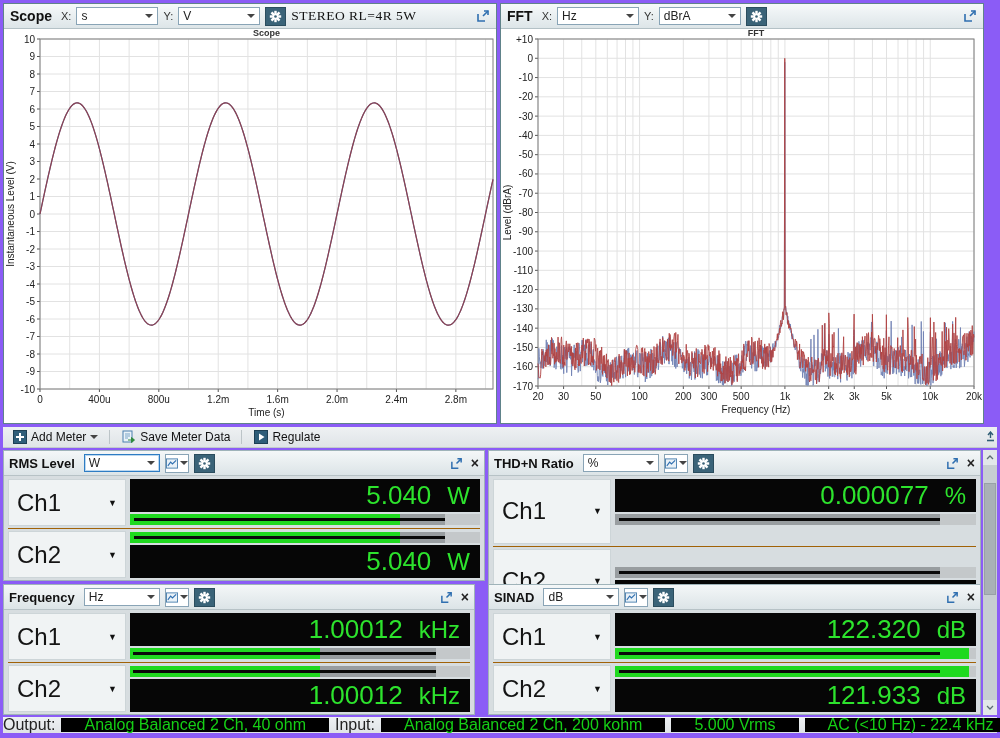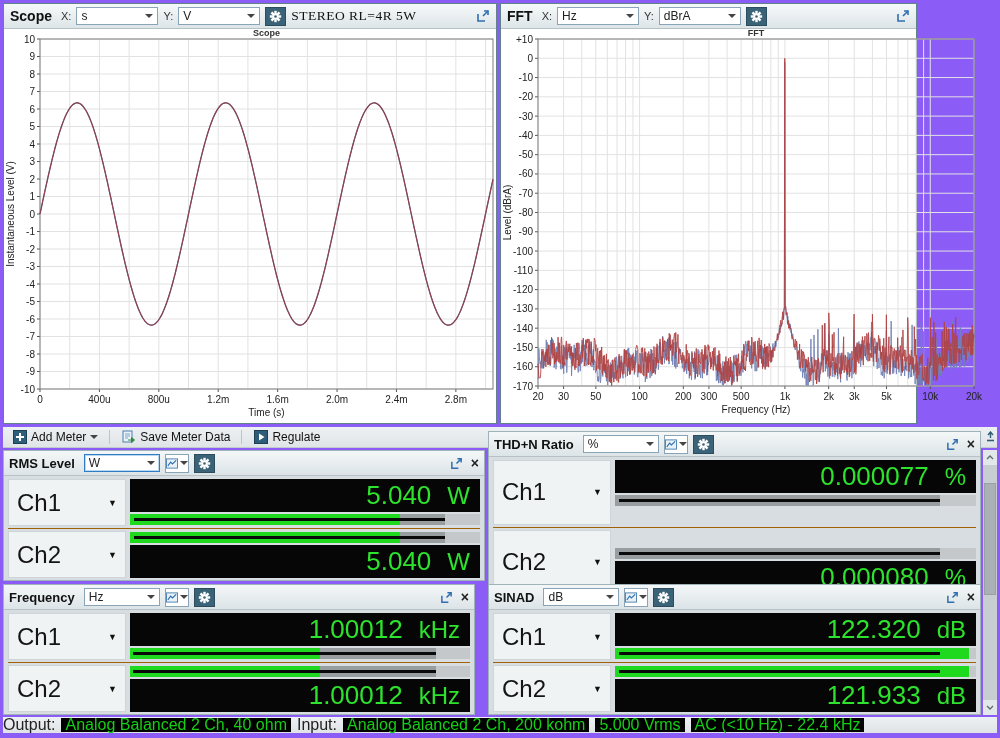--- a/index.html
+++ b/index.html
@@ -56,21 +56,21 @@
 
   
   #scrollbar{position:absolute;left:983px;top:450px;width:14px;height:265px;background:#c7ced2;display:flex;flex-direction:column}
   .sarrow{height:15px;background:#e2e7e9;display:flex;align-items:center;justify-content:center;flex:none}
   .strack{flex:1;position:relative}
   .sthumb{position:absolute;left:1px;right:1px;top:18px;height:112px;background:#a9b1b6;border:1px solid #98a1a6}
   #pin-icon{position:absolute;left:982px;top:428px;width:16px;height:16px;display:flex;align-items:center;justify-content:center}
 
   
   #statusbar{position:absolute;left:3px;top:717px;width:994px;height:16px;background:linear-gradient(#eef1f3,#dfe3e6);display:flex;align-items:center;justify-content:flex-start;gap:6px;padding-right:6px;font-size:16px;color:#222}
-  .badge{background:#000;color:#15cf15;padding:0 4px;line-height:14px;height:14px;white-space:nowrap}
+  .badge{background:#000;color:#15cf15;padding:0 23px;line-height:14px;height:14px;white-space:nowrap}
 </style>
 </head>
 <body>
 
 <div class="window">
 
   <div class="plot-panel" id="scope-panel" style="left:3px;top:3px;width:494px;height:421px">
     <div class="phead">
       <span class="ptitle">Scope</span>
       <span class="xylab">X:</span>
@@ -203,21 +203,21 @@
           <text x="451.86885245901635" y="374" font-size="10" text-anchor="middle" fill="#222" font-family="Liberation Sans, sans-serif">2.8m</text>
           <text x="262.5" y="387" font-size="10" text-anchor="middle" fill="#222" font-family="Liberation Sans, sans-serif">Time (s)</text>
           <text x="0" y="0" font-size="10" text-anchor="middle" fill="#222" font-family="Liberation Sans, sans-serif" transform="translate(10,185) rotate(-90)">Instantaneous Level (V)</text>
           <rect x="36" y="10" width="453" height="350" fill="none" stroke="#7d7d7d"></rect>
           <path d="M36.00 185.00L36.94 180.56L37.89 176.14L38.83 171.72L39.77 167.33L40.72 162.96L41.66 158.63L42.61 154.34L43.55 150.10L44.49 145.92L45.44 141.80L46.38 137.75L47.33 133.77L48.27 129.87L49.21 126.07L50.16 122.35L51.10 118.74L52.04 115.23L52.99 111.83L53.93 108.55L54.88 105.39L55.82 102.36L56.76 99.46L57.71 96.70L58.65 94.08L59.59 91.60L60.54 89.27L61.48 87.09L62.42 85.07L63.37 83.21L64.31 81.51L65.26 79.98L66.20 78.61L67.14 77.42L68.09 76.39L69.03 75.54L69.98 74.86L70.92 74.36L71.86 74.03L72.81 73.89L73.75 73.91L74.69 74.12L75.64 74.50L76.58 75.06L77.53 75.79L78.47 76.70L79.41 77.78L80.36 79.03L81.30 80.45L82.24 82.04L83.19 83.79L84.13 85.70L85.08 87.77L86.02 90.00L86.96 92.38L87.91 94.90L88.85 97.57L89.79 100.38L90.74 103.32L91.68 106.39L92.63 109.59L93.57 112.91L94.51 116.34L95.46 119.89L96.40 123.53L97.34 127.28L98.29 131.11L99.23 135.04L100.17 139.04L101.12 143.11L102.06 147.26L103.01 151.46L103.95 155.71L104.89 160.02L105.84 164.36L106.78 168.73L107.72 173.14L108.67 177.56L109.61 181.99L110.56 186.42L111.50 190.86L112.44 195.28L113.39 199.69L114.33 204.08L115.28 208.43L116.22 212.75L117.16 217.02L118.11 221.25L119.05 225.41L119.99 229.51L120.94 233.54L121.88 237.49L122.82 241.36L123.77 245.14L124.71 248.82L125.66 252.40L126.60 255.87L127.54 259.23L128.49 262.48L129.43 265.59L130.38 268.58L131.32 271.44L132.26 274.16L133.21 276.74L134.15 279.17L135.09 281.45L136.04 283.57L136.98 285.54L137.92 287.35L138.87 289.00L139.81 290.48L140.76 291.79L141.70 292.93L142.64 293.90L143.59 294.70L144.53 295.32L145.47 295.76L146.42 296.03L147.36 296.12L148.31 296.04L149.25 295.78L150.19 295.34L151.14 294.72L152.08 293.93L153.02 292.97L153.97 291.84L154.91 290.53L155.86 289.06L156.80 287.42L157.74 285.61L158.69 283.65L159.63 281.53L160.57 279.25L161.52 276.83L162.46 274.26L163.41 271.54L164.35 268.69L165.29 265.71L166.24 262.59L167.18 259.36L168.13 256.00L169.07 252.53L170.01 248.95L170.96 245.28L171.90 241.50L172.84 237.64L173.79 233.69L174.73 229.66L175.68 225.56L176.62 221.40L177.56 217.18L178.51 212.91L179.45 208.59L180.39 204.24L181.34 199.86L182.28 195.45L183.22 191.02L184.17 186.59L185.11 182.15L186.06 177.72L187.00 173.30L187.94 168.90L188.89 164.52L189.83 160.18L190.77 155.87L191.72 151.62L192.66 147.41L193.61 143.27L194.55 139.19L195.49 135.18L196.44 131.26L197.38 127.42L198.32 123.67L199.27 120.02L200.21 116.47L201.16 113.04L202.10 109.71L203.04 106.51L203.99 103.43L204.93 100.49L205.88 97.67L206.82 95.00L207.76 92.47L208.71 90.09L209.65 87.85L210.59 85.78L211.54 83.86L212.48 82.10L213.42 80.51L214.37 79.08L215.31 77.83L216.26 76.74L217.20 75.82L218.14 75.08L219.09 74.52L220.03 74.13L220.97 73.92L221.92 73.88L222.86 74.03L223.81 74.34L224.75 74.84L225.69 75.51L226.64 76.36L227.58 77.37L228.53 78.57L229.47 79.93L230.41 81.45L231.36 83.15L232.30 85.00L233.24 87.01L234.19 89.19L235.13 91.51L236.07 93.98L237.02 96.60L237.96 99.36L238.91 102.25L239.85 105.28L240.79 108.43L241.74 111.71L242.68 115.10L243.63 118.61L244.57 122.22L245.51 125.93L246.46 129.73L247.40 133.62L248.34 137.60L249.29 141.65L250.23 145.77L251.17 149.95L252.12 154.18L253.06 158.47L254.01 162.80L254.95 167.16L255.89 171.56L256.84 175.97L257.78 180.40L258.72 184.83L259.67 189.27L260.61 193.70L261.56 198.12L262.50 202.51L263.44 206.88L264.39 211.21L265.33 215.50L266.27 219.74L267.22 223.93L268.16 228.05L269.11 232.10L270.05 236.08L270.99 239.98L271.94 243.79L272.88 247.51L273.83 251.13L274.77 254.64L275.71 258.04L276.66 261.33L277.60 264.49L278.54 267.53L279.49 270.43L280.43 273.20L281.38 275.83L282.32 278.31L283.26 280.65L284.21 282.83L285.15 284.86L286.09 286.72L287.04 288.43L287.98 289.97L288.92 291.34L289.87 292.54L290.81 293.57L291.76 294.43L292.70 295.12L293.64 295.62L294.59 295.96L295.53 296.11L296.48 296.09L297.42 295.89L298.36 295.52L299.31 294.96L300.25 294.24L301.19 293.34L302.14 292.26L303.08 291.02L304.02 289.60L304.97 288.02L305.91 286.28L306.86 284.37L307.80 282.31L308.74 280.09L309.69 277.71L310.63 275.19L311.58 272.53L312.52 269.73L313.46 266.79L314.41 263.72L315.35 260.53L316.29 257.22L317.24 253.79L318.18 250.25L319.13 246.60L320.07 242.86L321.01 239.03L321.96 235.11L322.90 231.11L323.84 227.04L324.79 222.90L325.73 218.70L326.67 214.45L327.62 210.14L328.56 205.80L329.51 201.43L330.45 197.03L331.39 192.61L332.34 188.18L333.28 183.74L334.23 179.31L335.17 174.88L336.11 170.47L337.06 166.09L338.00 161.73L338.94 157.41L339.89 153.14L340.83 148.91L341.78 144.74L342.72 140.64L343.66 136.61L344.61 132.65L345.55 128.78L346.49 125.00L347.44 121.32L348.38 117.73L349.32 114.25L350.27 110.89L351.21 107.64L352.16 104.52L353.10 101.53L354.04 98.66L354.99 95.94L355.93 93.36L356.88 90.92L357.82 88.64L358.76 86.50L359.71 84.53L360.65 82.71L361.59 81.06L362.54 79.57L363.48 78.26L364.43 77.11L365.37 76.13L366.31 75.33L367.26 74.70L368.20 74.25L369.14 73.97L370.09 73.88L371.03 73.95L371.97 74.21L372.92 74.64L373.86 75.25L374.81 76.03L375.75 76.99L376.69 78.12L377.64 79.42L378.58 80.89L379.52 82.52L380.47 84.32L381.41 86.28L382.36 88.39L383.30 90.66L384.24 93.08L385.19 95.64L386.13 98.35L387.07 101.20L388.02 104.18L388.96 107.29L389.91 110.52L390.85 113.87L391.79 117.34L392.74 120.91L393.68 124.59L394.63 128.36L395.57 132.22L396.51 136.16L397.46 140.19L398.40 144.28L399.34 148.44L400.29 152.66L401.23 156.93L402.17 161.24L403.12 165.60L404.06 169.98L405.01 174.39L405.95 178.81L406.89 183.25L407.84 187.68L408.78 192.11L409.72 196.54L410.67 200.94L411.61 205.32L412.56 209.66L413.50 213.97L414.44 218.23L415.39 222.43L416.33 226.58L417.27 230.66L418.22 234.67L419.16 238.60L420.11 242.44L421.05 246.19L421.99 249.85L422.94 253.40L423.88 256.84L424.82 260.17L425.77 263.37L426.71 266.45L427.66 269.41L428.60 272.23L429.54 274.90L430.49 277.44L431.43 279.83L432.38 282.07L433.32 284.15L434.26 286.07L435.21 287.83L436.15 289.43L437.09 290.87L438.04 292.13L438.98 293.22L439.92 294.14L440.87 294.89L441.81 295.46L442.76 295.86L443.70 296.08L444.64 296.12L445.59 295.98L446.53 295.67L447.48 295.18L448.42 294.52L449.36 293.68L450.31 292.67L451.25 291.48L452.19 290.13L453.14 288.61L454.08 286.92L455.02 285.07L455.97 283.06L456.91 280.90L457.86 278.58L458.80 276.11L459.74 273.50L460.69 270.75L461.63 267.86L462.57 264.84L463.52 261.69L464.46 258.42L465.41 255.03L466.35 251.53L467.29 247.92L468.24 244.21L469.18 240.41L470.12 236.52L471.07 232.55L472.01 228.51L472.96 224.39L473.90 220.21L474.84 215.97L475.79 211.69L476.73 207.36L477.67 203.00L478.62 198.61L479.56 194.19L480.51 189.77L481.45 185.33L482.39 180.89L483.34 176.46L484.28 172.05L485.23 167.65L486.17 163.29L487.11 158.95L488.06 154.66L489.00 150.42" fill="none" stroke="#6b79a8" stroke-width="1.2"></path>
           <path d="M36.00 185.00L36.94 180.56L37.89 176.14L38.83 171.72L39.77 167.33L40.72 162.96L41.66 158.63L42.61 154.34L43.55 150.10L44.49 145.92L45.44 141.80L46.38 137.75L47.33 133.77L48.27 129.87L49.21 126.07L50.16 122.35L51.10 118.74L52.04 115.23L52.99 111.83L53.93 108.55L54.88 105.39L55.82 102.36L56.76 99.46L57.71 96.70L58.65 94.08L59.59 91.60L60.54 89.27L61.48 87.09L62.42 85.07L63.37 83.21L64.31 81.51L65.26 79.98L66.20 78.61L67.14 77.42L68.09 76.39L69.03 75.54L69.98 74.86L70.92 74.36L71.86 74.03L72.81 73.89L73.75 73.91L74.69 74.12L75.64 74.50L76.58 75.06L77.53 75.79L78.47 76.70L79.41 77.78L80.36 79.03L81.30 80.45L82.24 82.04L83.19 83.79L84.13 85.70L85.08 87.77L86.02 90.00L86.96 92.38L87.91 94.90L88.85 97.57L89.79 100.38L90.74 103.32L91.68 106.39L92.63 109.59L93.57 112.91L94.51 116.34L95.46 119.89L96.40 123.53L97.34 127.28L98.29 131.11L99.23 135.04L100.17 139.04L101.12 143.11L102.06 147.26L103.01 151.46L103.95 155.71L104.89 160.02L105.84 164.36L106.78 168.73L107.72 173.14L108.67 177.56L109.61 181.99L110.56 186.42L111.50 190.86L112.44 195.28L113.39 199.69L114.33 204.08L115.28 208.43L116.22 212.75L117.16 217.02L118.11 221.25L119.05 225.41L119.99 229.51L120.94 233.54L121.88 237.49L122.82 241.36L123.77 245.14L124.71 248.82L125.66 252.40L126.60 255.87L127.54 259.23L128.49 262.48L129.43 265.59L130.38 268.58L131.32 271.44L132.26 274.16L133.21 276.74L134.15 279.17L135.09 281.45L136.04 283.57L136.98 285.54L137.92 287.35L138.87 289.00L139.81 290.48L140.76 291.79L141.70 292.93L142.64 293.90L143.59 294.70L144.53 295.32L145.47 295.76L146.42 296.03L147.36 296.12L148.31 296.04L149.25 295.78L150.19 295.34L151.14 294.72L152.08 293.93L153.02 292.97L153.97 291.84L154.91 290.53L155.86 289.06L156.80 287.42L157.74 285.61L158.69 283.65L159.63 281.53L160.57 279.25L161.52 276.83L162.46 274.26L163.41 271.54L164.35 268.69L165.29 265.71L166.24 262.59L167.18 259.36L168.13 256.00L169.07 252.53L170.01 248.95L170.96 245.28L171.90 241.50L172.84 237.64L173.79 233.69L174.73 229.66L175.68 225.56L176.62 221.40L177.56 217.18L178.51 212.91L179.45 208.59L180.39 204.24L181.34 199.86L182.28 195.45L183.22 191.02L184.17 186.59L185.11 182.15L186.06 177.72L187.00 173.30L187.94 168.90L188.89 164.52L189.83 160.18L190.77 155.87L191.72 151.62L192.66 147.41L193.61 143.27L194.55 139.19L195.49 135.18L196.44 131.26L197.38 127.42L198.32 123.67L199.27 120.02L200.21 116.47L201.16 113.04L202.10 109.71L203.04 106.51L203.99 103.43L204.93 100.49L205.88 97.67L206.82 95.00L207.76 92.47L208.71 90.09L209.65 87.85L210.59 85.78L211.54 83.86L212.48 82.10L213.42 80.51L214.37 79.08L215.31 77.83L216.26 76.74L217.20 75.82L218.14 75.08L219.09 74.52L220.03 74.13L220.97 73.92L221.92 73.88L222.86 74.03L223.81 74.34L224.75 74.84L225.69 75.51L226.64 76.36L227.58 77.37L228.53 78.57L229.47 79.93L230.41 81.45L231.36 83.15L232.30 85.00L233.24 87.01L234.19 89.19L235.13 91.51L236.07 93.98L237.02 96.60L237.96 99.36L238.91 102.25L239.85 105.28L240.79 108.43L241.74 111.71L242.68 115.10L243.63 118.61L244.57 122.22L245.51 125.93L246.46 129.73L247.40 133.62L248.34 137.60L249.29 141.65L250.23 145.77L251.17 149.95L252.12 154.18L253.06 158.47L254.01 162.80L254.95 167.16L255.89 171.56L256.84 175.97L257.78 180.40L258.72 184.83L259.67 189.27L260.61 193.70L261.56 198.12L262.50 202.51L263.44 206.88L264.39 211.21L265.33 215.50L266.27 219.74L267.22 223.93L268.16 228.05L269.11 232.10L270.05 236.08L270.99 239.98L271.94 243.79L272.88 247.51L273.83 251.13L274.77 254.64L275.71 258.04L276.66 261.33L277.60 264.49L278.54 267.53L279.49 270.43L280.43 273.20L281.38 275.83L282.32 278.31L283.26 280.65L284.21 282.83L285.15 284.86L286.09 286.72L287.04 288.43L287.98 289.97L288.92 291.34L289.87 292.54L290.81 293.57L291.76 294.43L292.70 295.12L293.64 295.62L294.59 295.96L295.53 296.11L296.48 296.09L297.42 295.89L298.36 295.52L299.31 294.96L300.25 294.24L301.19 293.34L302.14 292.26L303.08 291.02L304.02 289.60L304.97 288.02L305.91 286.28L306.86 284.37L307.80 282.31L308.74 280.09L309.69 277.71L310.63 275.19L311.58 272.53L312.52 269.73L313.46 266.79L314.41 263.72L315.35 260.53L316.29 257.22L317.24 253.79L318.18 250.25L319.13 246.60L320.07 242.86L321.01 239.03L321.96 235.11L322.90 231.11L323.84 227.04L324.79 222.90L325.73 218.70L326.67 214.45L327.62 210.14L328.56 205.80L329.51 201.43L330.45 197.03L331.39 192.61L332.34 188.18L333.28 183.74L334.23 179.31L335.17 174.88L336.11 170.47L337.06 166.09L338.00 161.73L338.94 157.41L339.89 153.14L340.83 148.91L341.78 144.74L342.72 140.64L343.66 136.61L344.61 132.65L345.55 128.78L346.49 125.00L347.44 121.32L348.38 117.73L349.32 114.25L350.27 110.89L351.21 107.64L352.16 104.52L353.10 101.53L354.04 98.66L354.99 95.94L355.93 93.36L356.88 90.92L357.82 88.64L358.76 86.50L359.71 84.53L360.65 82.71L361.59 81.06L362.54 79.57L363.48 78.26L364.43 77.11L365.37 76.13L366.31 75.33L367.26 74.70L368.20 74.25L369.14 73.97L370.09 73.88L371.03 73.95L371.97 74.21L372.92 74.64L373.86 75.25L374.81 76.03L375.75 76.99L376.69 78.12L377.64 79.42L378.58 80.89L379.52 82.52L380.47 84.32L381.41 86.28L382.36 88.39L383.30 90.66L384.24 93.08L385.19 95.64L386.13 98.35L387.07 101.20L388.02 104.18L388.96 107.29L389.91 110.52L390.85 113.87L391.79 117.34L392.74 120.91L393.68 124.59L394.63 128.36L395.57 132.22L396.51 136.16L397.46 140.19L398.40 144.28L399.34 148.44L400.29 152.66L401.23 156.93L402.17 161.24L403.12 165.60L404.06 169.98L405.01 174.39L405.95 178.81L406.89 183.25L407.84 187.68L408.78 192.11L409.72 196.54L410.67 200.94L411.61 205.32L412.56 209.66L413.50 213.97L414.44 218.23L415.39 222.43L416.33 226.58L417.27 230.66L418.22 234.67L419.16 238.60L420.11 242.44L421.05 246.19L421.99 249.85L422.94 253.40L423.88 256.84L424.82 260.17L425.77 263.37L426.71 266.45L427.66 269.41L428.60 272.23L429.54 274.90L430.49 277.44L431.43 279.83L432.38 282.07L433.32 284.15L434.26 286.07L435.21 287.83L436.15 289.43L437.09 290.87L438.04 292.13L438.98 293.22L439.92 294.14L440.87 294.89L441.81 295.46L442.76 295.86L443.70 296.08L444.64 296.12L445.59 295.98L446.53 295.67L447.48 295.18L448.42 294.52L449.36 293.68L450.31 292.67L451.25 291.48L452.19 290.13L453.14 288.61L454.08 286.92L455.02 285.07L455.97 283.06L456.91 280.90L457.86 278.58L458.80 276.11L459.74 273.50L460.69 270.75L461.63 267.86L462.57 264.84L463.52 261.69L464.46 258.42L465.41 255.03L466.35 251.53L467.29 247.92L468.24 244.21L469.18 240.41L470.12 236.52L471.07 232.55L472.01 228.51L472.96 224.39L473.90 220.21L474.84 215.97L475.79 211.69L476.73 207.36L477.67 203.00L478.62 198.61L479.56 194.19L480.51 189.77L481.45 185.33L482.39 180.89L483.34 176.46L484.28 172.05L485.23 167.65L486.17 163.29L487.11 158.95L488.06 154.66L489.00 150.42" fill="none" stroke="#8c4150" stroke-width="1.2"></path>
         </svg>
     </div>
   </div>
 
-  <div class="plot-panel" id="fft-panel" style="left:500px;top:3px;width:417px;height:421px">
+  <div class="plot-panel" id="fft-panel" style="left:500px;top:3px;width:484px;height:421px">
     <div class="phead">
       <span class="ptitle">FFT</span>
       <span class="xylab">X:</span>
       <div class="combo">
         <span class="cval">Hz</span>
         <span class="darr"></span>
       </div>
       <span class="xylab">Y:</span>
       <div class="combo">
         <span class="cval">dBrA</span>
@@ -470,21 +470,21 @@
           </div>
           <div class="bar">
             <div class="fill" style="width: 77%;"></div>
             <div class="stripe"></div>
           </div>
         </div>
       </div>
     </div>
   </div>
 
-  <div class="meter-panel" style="left:488px;top:431px;width:493px;height:166px">
+  <div class="meter-panel" style="left:488px;top:450px;width:493px;height:166px">
     <div class="mhead">
       <span class="mtitle">THD+N Ratio</span>
       <div class="combo mcombo">
         <span class="cval">%</span>
         <span class="darr"></span>
       </div>
       <div class="chartbtn">
         <svg width="13" height="11" viewBox="0 0 13 11">
             <rect x="0.5" y="0.5" width="12" height="10" fill="#e9f1f7" stroke="#4a7fae"></rect>
             <path d="M2 8l3-4 2 2 4-4" fill="none" stroke="#2f6fb0" stroke-width="1.2"></path>

